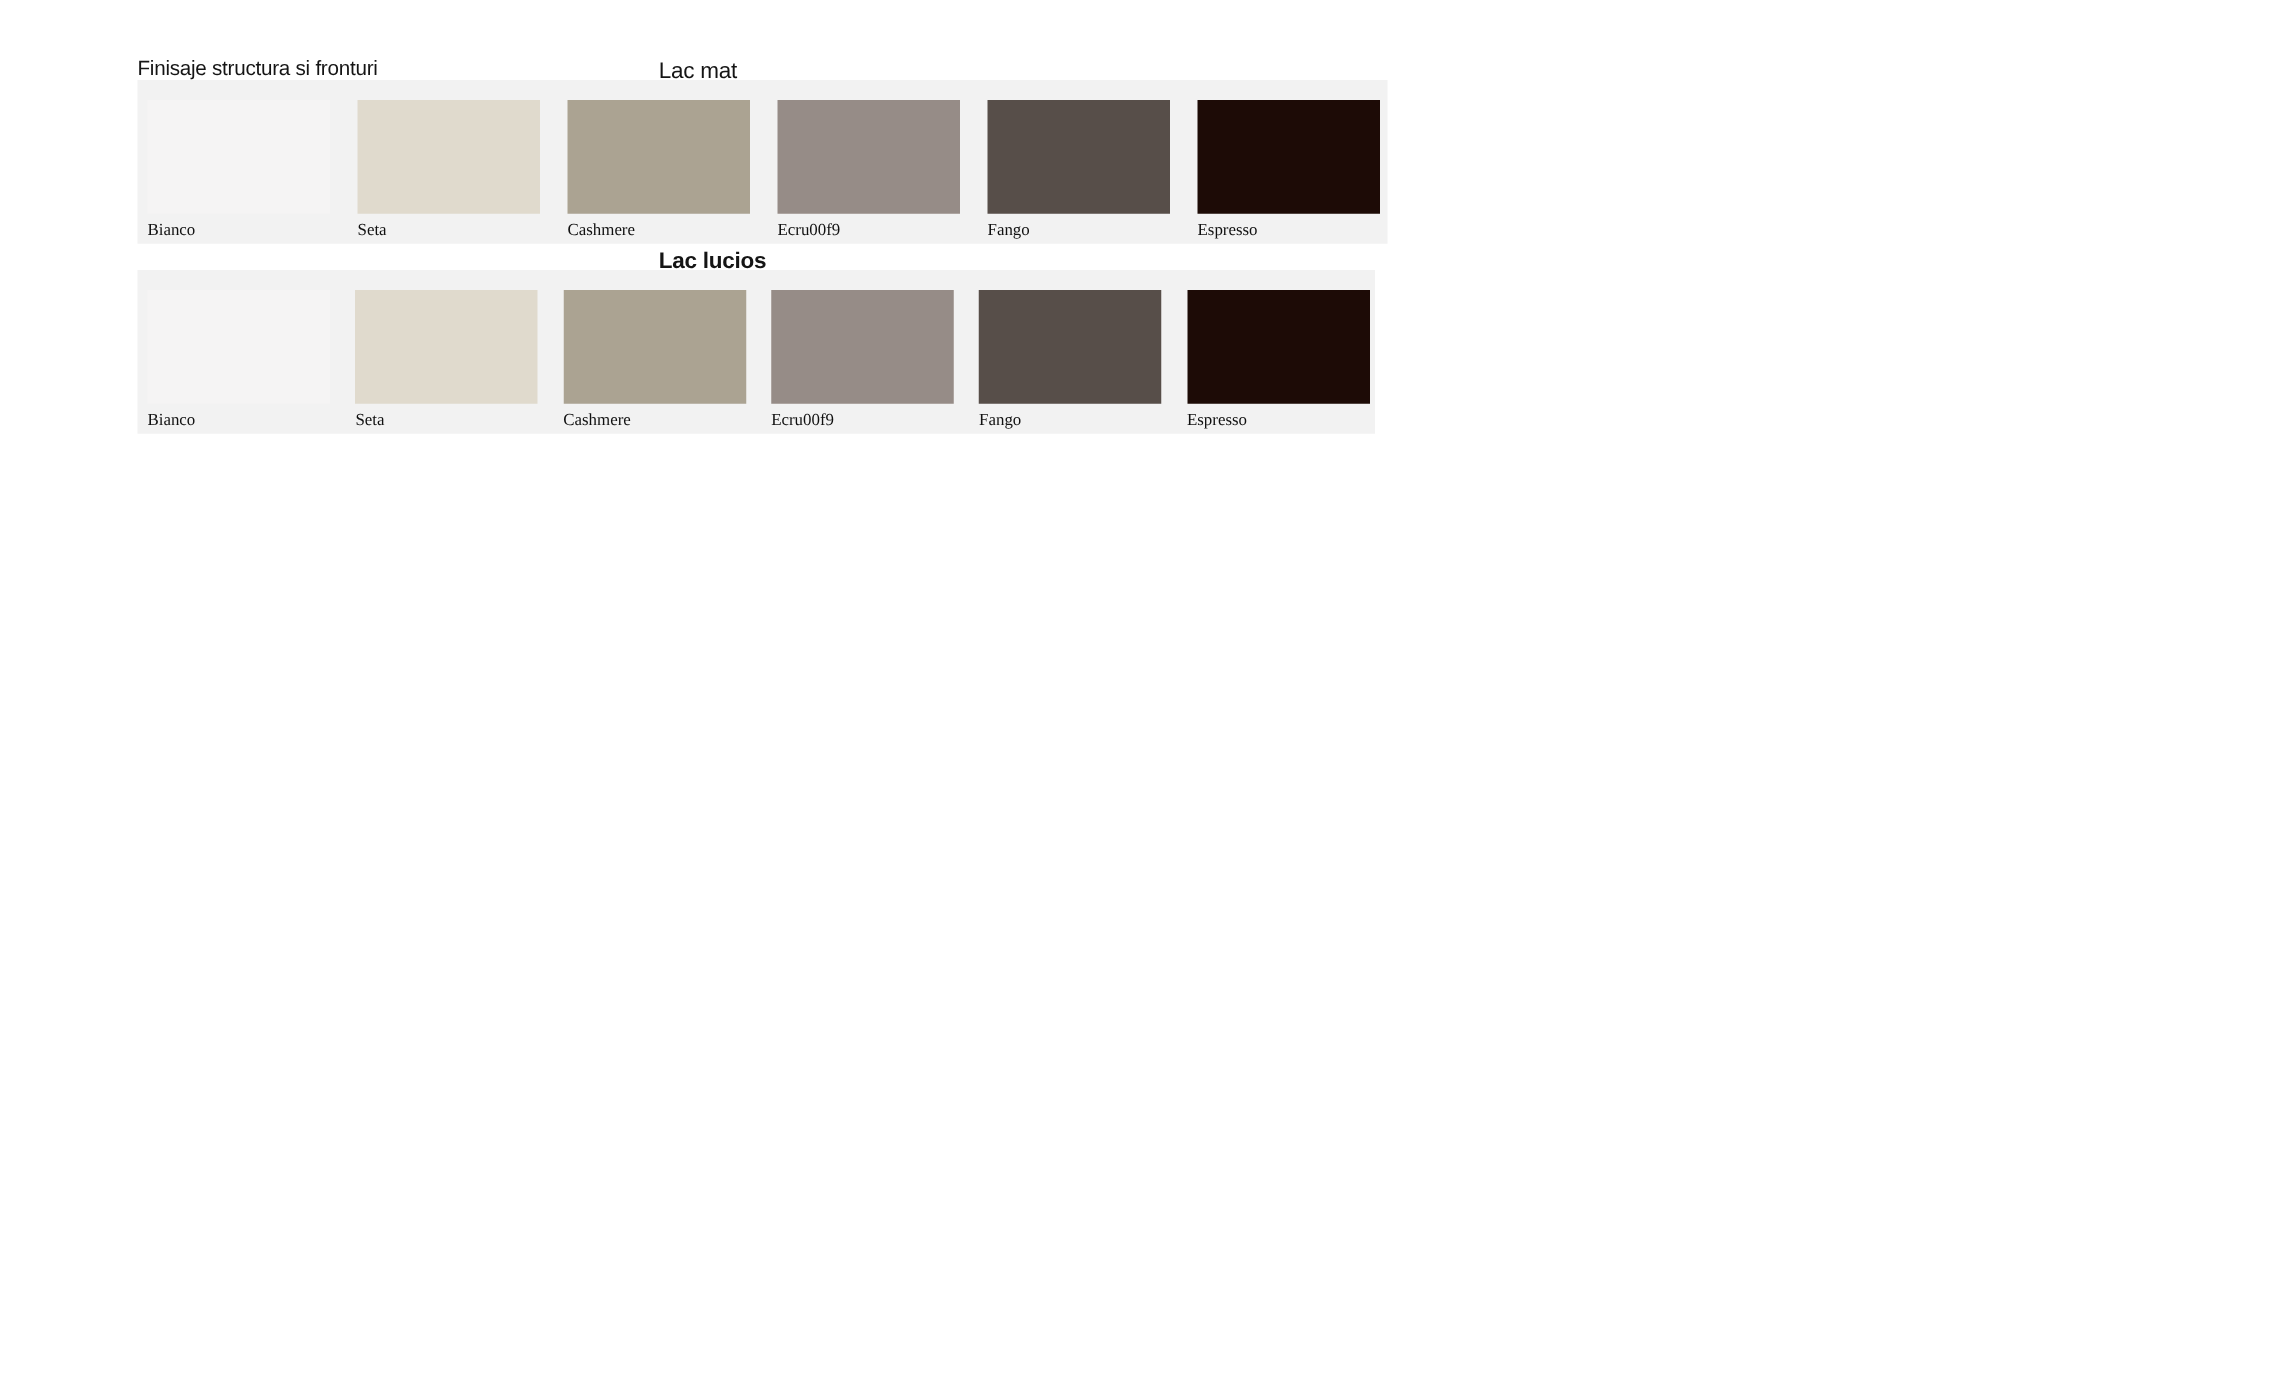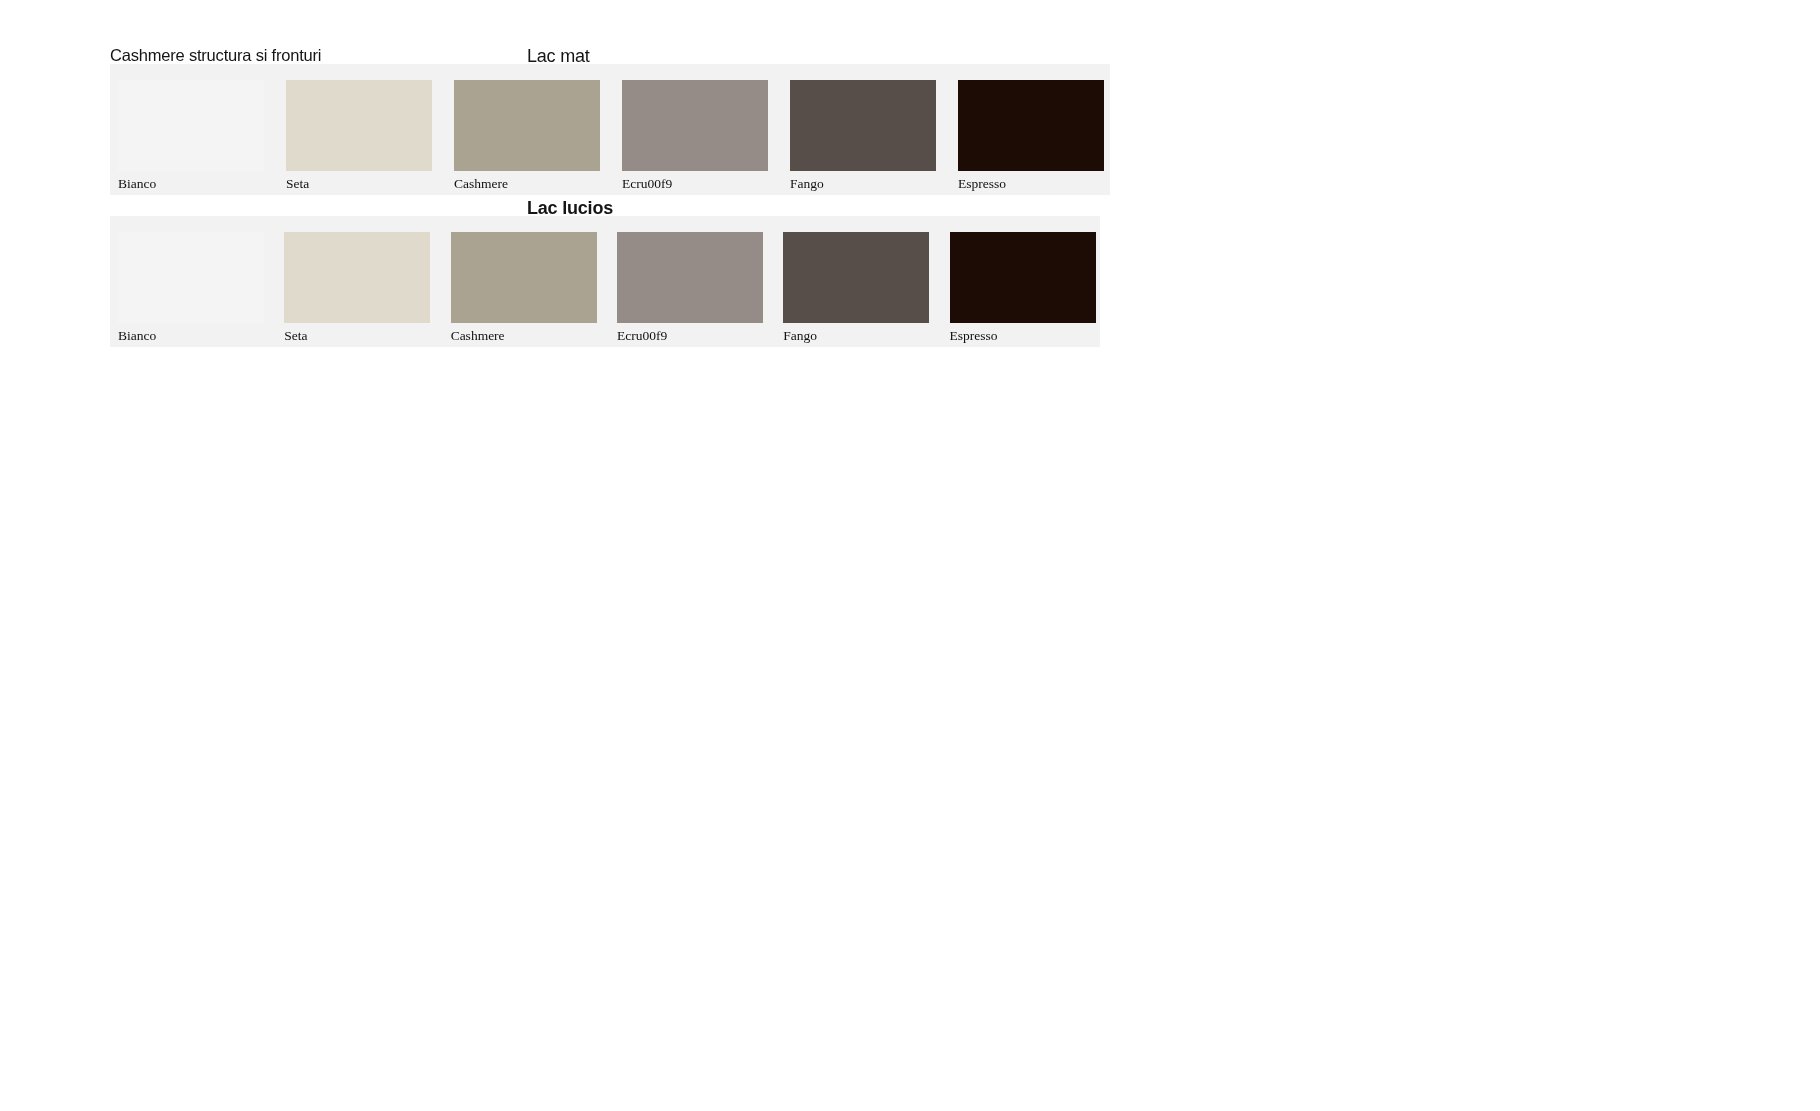--- a/index.html
+++ b/index.html
@@ -92,21 +92,21 @@
   .cell-w2 { width: 168px; }
   .cell-w3 { width: 168px; text-decoration: underline; }
   .cell-w4 { width: 168px; }
   .cell-w5 { width: 160px; }
 </style>
 </head>
 <body>
 
 <div id="root">
 
-  <div class="page-title">Cashmere structura si fronturi</div>
+  <div class="page-title">Finisaje structura si fronturi</div>
 
   <div class="group-title" id="title-mat">Lac mat</div>
 
   <div class="panel" id="panel-mat">
 
     <div class="swatch-cell cell-w0">
       <div class="swatch-chip" style="background: rgb(245, 244, 244);"></div>
       <div class="swatch-label">Bianco</div>
     </div>
 

